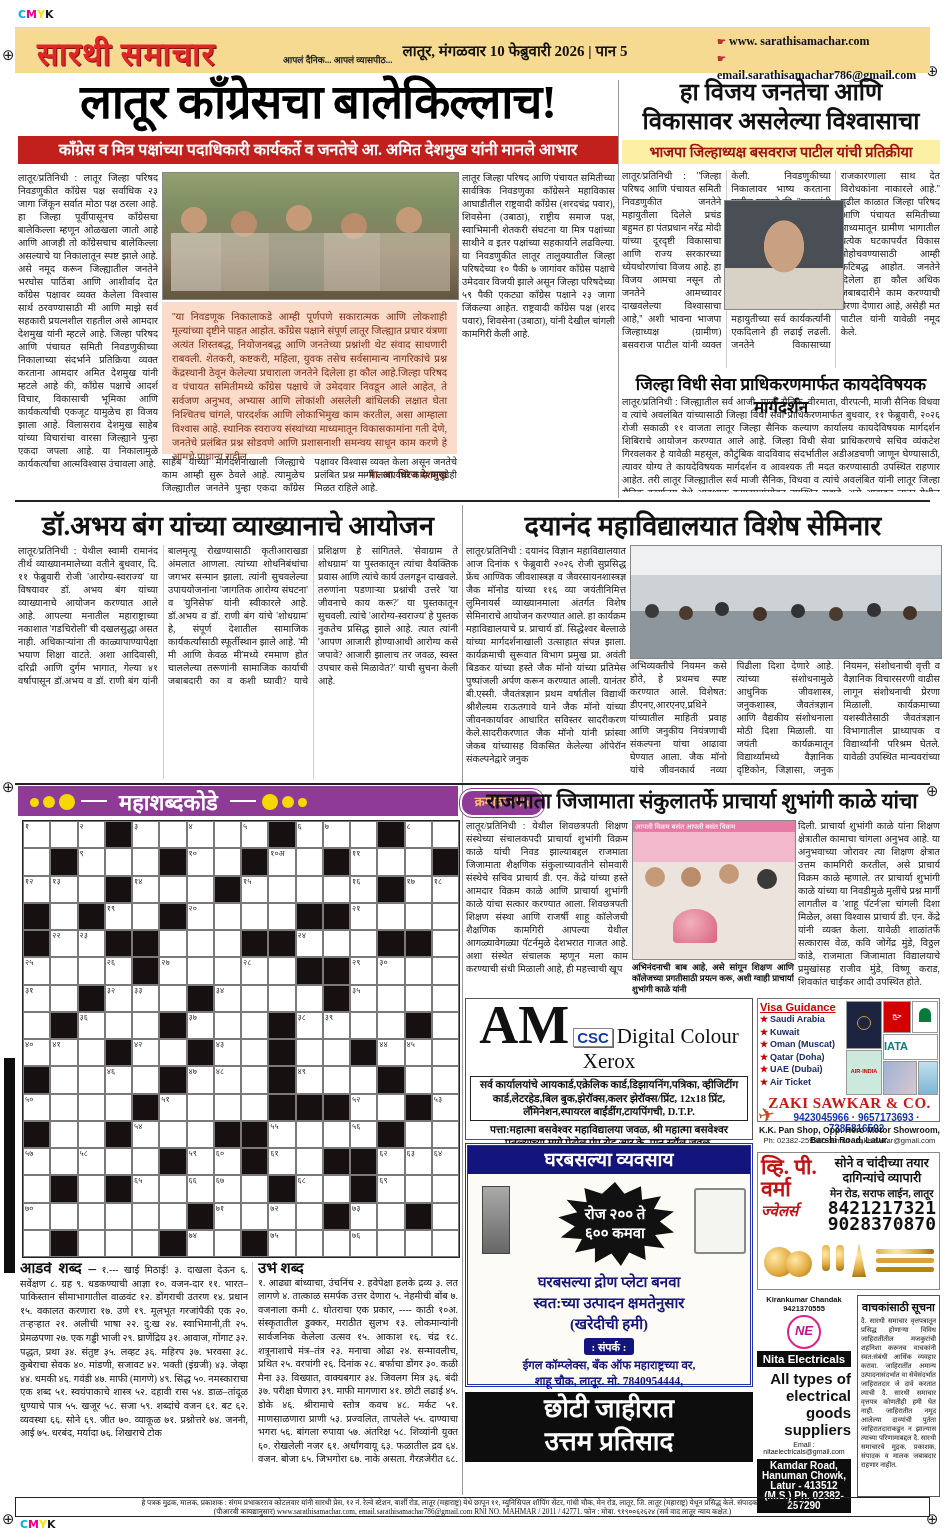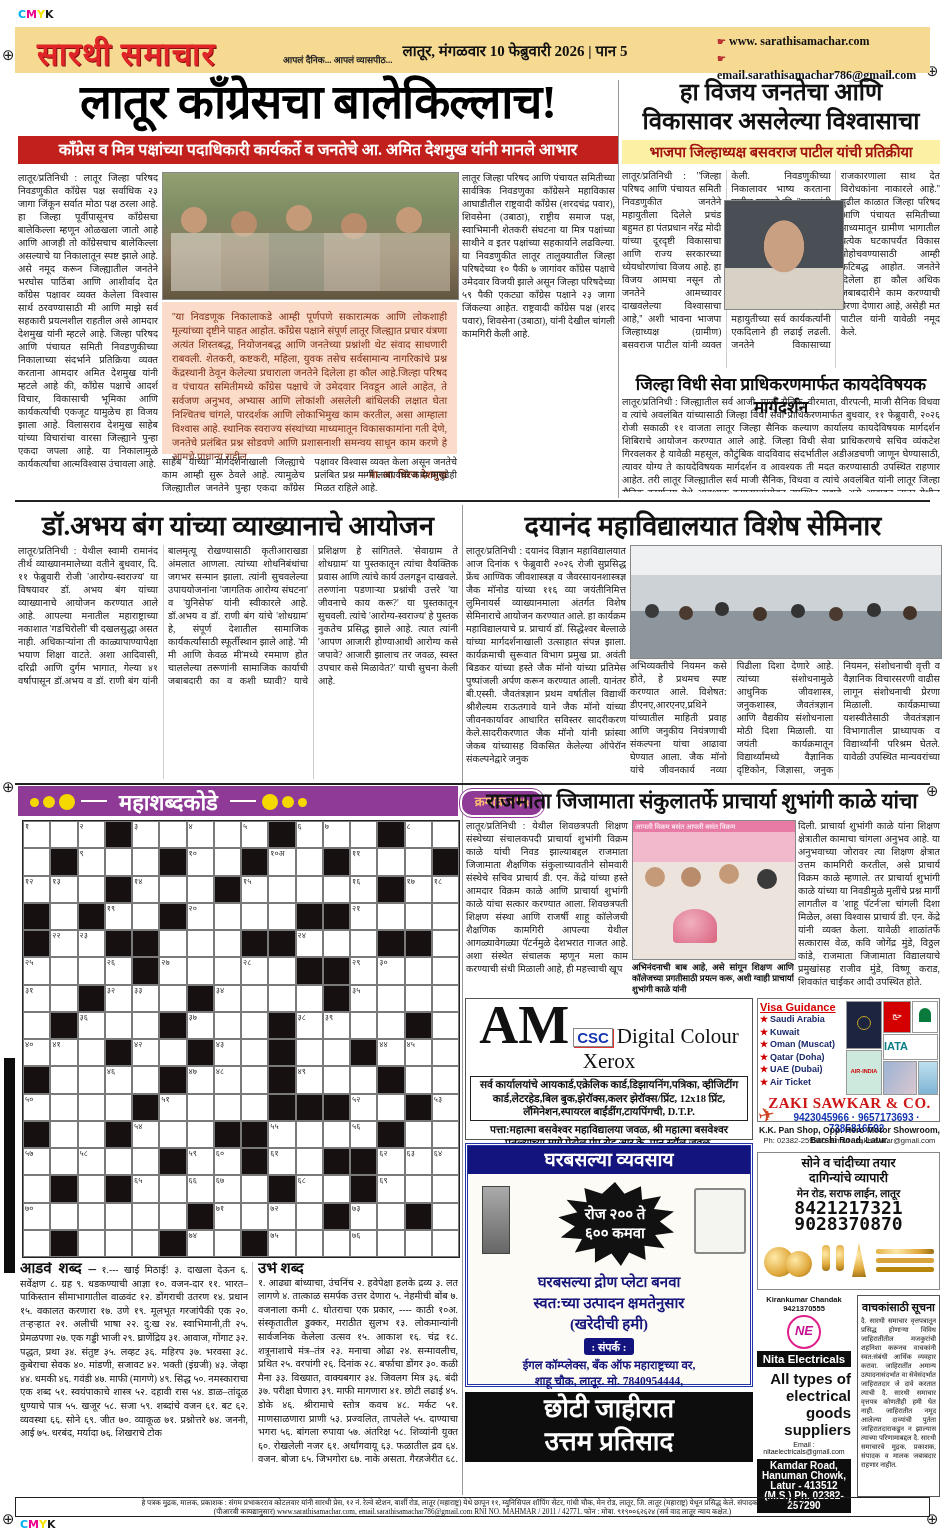--- a/index.html
+++ b/index.html
@@ -708,20 +708,24 @@
     </div>
   </div>
 
   <div class="abs chhoti-ad">
     <div>छोटी जाहीरात</div>
     <div>उत्तम प्रतिसाद</div>
   </div>
 
   <div class="abs varma-ad">
     <div style="display:flex;gap:4px;">
+      <div style="width:72px;">
+        <div class="varma-name">व्हि. पी. वर्मा</div>
+        <div class="varma-sub">ज्वेलर्स</div>
+      </div>
       <div style="flex:1;text-align:center;">
         <div class="varma-desc">सोने व चांदीच्या तयार</div>
         <div class="varma-desc">दागिन्यांचे व्यापारी</div>
         <div class="varma-addr">मेन रोड, सराफ लाईन, लातूर</div>
         <div class="varma-phone">8421217321</div>
         <div class="varma-phone">9028370870</div>
       </div>
     </div>
     <div style="position:absolute;left:6px;bottom:4px;width:170px;height:42px;">
       <div class="gold" style="position:absolute;left:0;top:4px;width:30px;height:30px;border-radius:50%;"></div>

